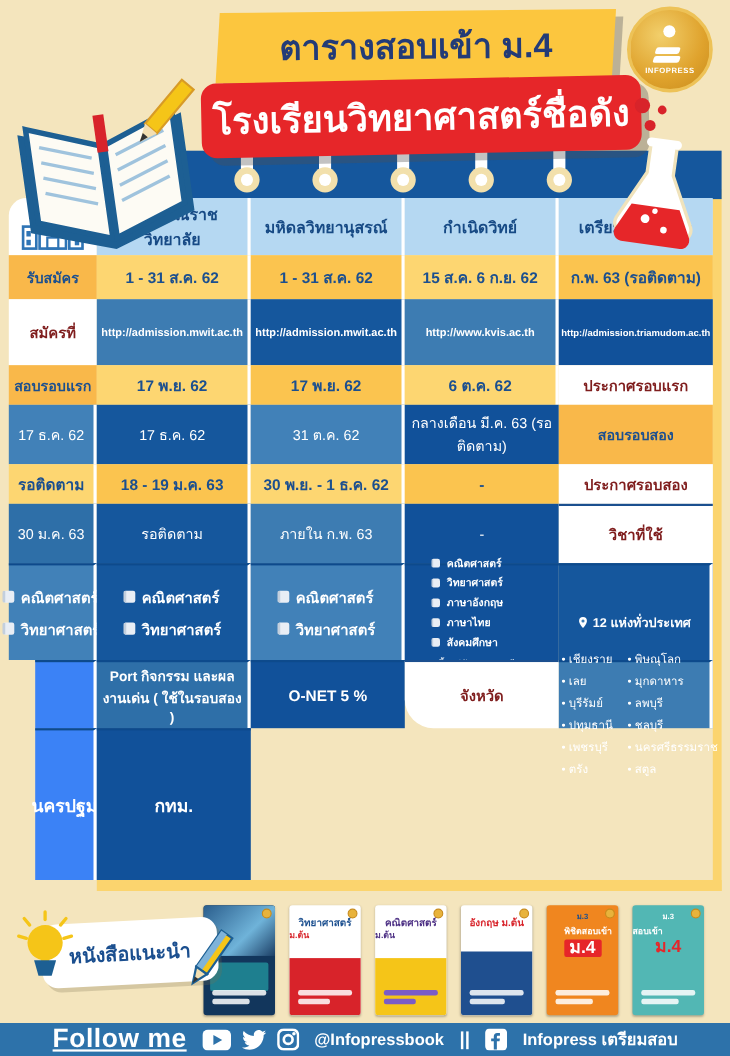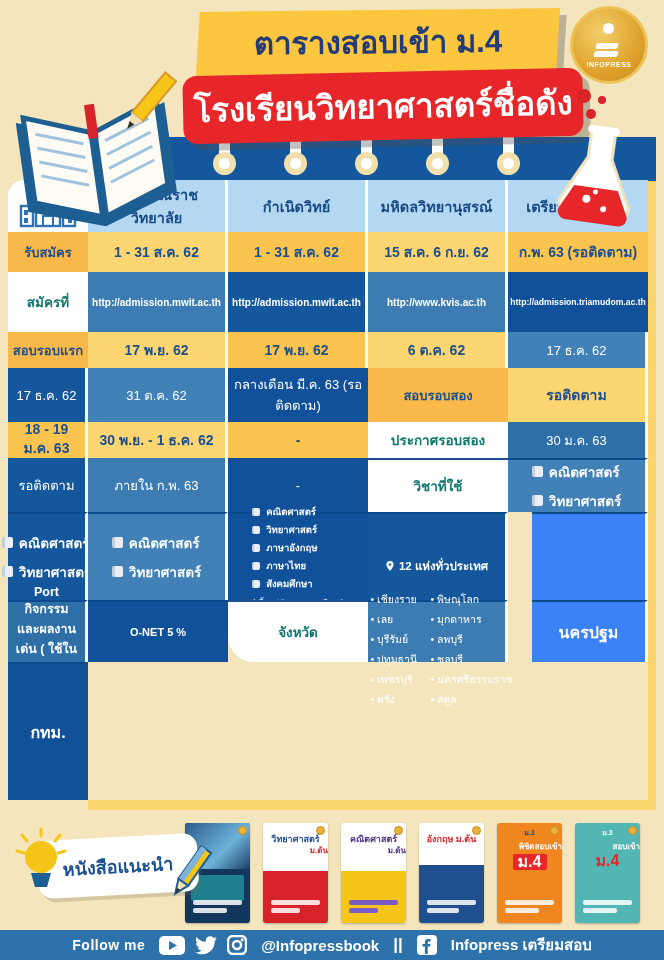--- a/index.html
+++ b/index.html
@@ -54,21 +54,21 @@
   .yellow-right{ position:absolute; left:648px; top:172px; width:8px; height:638px; background:#fbd46e; }
   .yellow-bottom{ position:absolute; left:88px; top:800px; width:568px; height:10px; background:#fbd46e; }
   .table-grid{
     position:absolute; left:8px; top:180px; width:640px; z-index:3;
     display:grid; grid-template-columns:80px 140px 140px 140px 140px;
     grid-template-rows:52px 40px 60px 36px 54px 36px 54px 88px 62px 138px;
   }
   .cell{ display:flex; align-items:center; justify-content:center; text-align:center;
     font-size:13px; color:#fff; padding:2px 4px; position:relative; }
   .cell.sep{ border-right:3px solid #ffffff; }
-  .lab{ background:#ffffff; color:#0f766e; font-weight:bold; font-size:13.5px; }
+  .lab{ background:#ffffff; color:#7f1d1d; font-weight:bold; font-size:13.5px; }
   .lab-first{ border-top-left-radius:16px; }
   .lab-last{ border-bottom-left-radius:26px; }
   .head{ background:#b5d8f2; color:#174a85; font-weight:bold; font-size:14.5px; }
   .y-lab{ background:#f9b84a; color:#1b4f8f; font-weight:bold; }
   .y1{ background:#fdd671; color:#1b4f8f; font-weight:bold; font-size:14px; }
   .y2{ background:#fbc44f; color:#1b4f8f; font-weight:bold; font-size:14px; }
   .b1{ background:#3d7cb2; } .b2{ background:#15579d; } .b3{ background:#4181b8; }
   .b4{ background:#11519a; } .b5{ background:#2e6fa8; } .b6{ background:#3b82f6;margin-left:24px; }
   .line-top{ border-top:2px solid #0d4a8c; }
   .lab-line{ border-top:2px solid #1b4f8f; }
@@ -99,39 +99,39 @@
   }
   .reco span{ font-size:18px; font-weight:bold; color:#1b4f8f; }
   .bulb{ position:absolute; left:14px; top:12px; width:54px; height:62px; z-index:3; }
   .pencil2{ position:absolute; left:168px; top:28px; width:46px; height:60px; z-index:3; }
   .covers{ position:absolute; left:185px; top:8px; display:flex; gap:13px; }
   .cover{ width:65px; height:100px; border-radius:3px; position:relative; overflow:hidden;
     box-shadow:0 1px 2px rgba(0,0,0,.25); background:#fff; }
   .cover .coin{ position:absolute; top:3px; right:3px; width:9px; height:9px; border-radius:50%;
     background:#e8b33c; border:1px solid #c78b1d; }
   .cover .t{ font-weight:bold; text-align:center; line-height:1.05; margin-top:12px; font-size:9px; }
-  .cover .t2{ font-weight:bold; text-align:right; font-size:8px; }
+  .cover .t2{ font-weight:bold; text-align:left; font-size:8px; }
   .cover .bars{ position:absolute; left:8px; right:8px; bottom:10px; display:flex; flex-direction:column; gap:3px; }
   .cover .bars i{ height:5px; border-radius:2px; background:rgba(255,255,255,.85); }
   .cv1{ background:#12365c; }
   .cv1 .photo{ position:absolute; top:0; left:0; right:0; height:46px;
     background:linear-gradient(135deg,#2a5d8c,#6fb3d9 60%,#1c3f66); }
   .cv1 .teal{ position:absolute; left:6px; right:6px; top:52px; height:26px; background:#1e7f8f; border-radius:2px; }
   .cv2 .red-low{ position:absolute; left:0; right:0; bottom:0; height:52px; background:#d8232a; }
   .cv3 .yel-low{ position:absolute; left:0; right:0; bottom:0; height:52px; background:#f5c518; }
   .cv4 .blu-low{ position:absolute; left:0; right:0; bottom:0; height:58px; background:#1f4f8f; }
   .cv5{ background:#f0861f; }
   .cv6{ background:#52b7b4; }
   .tag{ display:block; font-size:7px; font-weight:bold; text-align:center; margin-top:4px; }
   .big-m4{ display:block; text-align:center; font-size:16px; font-weight:bold; color:#e62629; line-height:1; }
   .cv5 .big-m4{ color:#fff; background:#e62629; width:34px; margin:1px auto 0; border-radius:2px; }
   
   .footer{ position:absolute; left:0; top:930px; width:664px; height:30px; background:#2d72aa;
     display:flex; align-items:center; justify-content:center; gap:14px; z-index:5; }
-  .footer .fm{ color:#fff; font-weight:bold; font-size:14px; letter-spacing:.5px; }
+  .footer .fm{ color:#fff; font-weight:bold; font-size:24px; letter-spacing:.5px;text-decoration:underline; }
   .footer svg{ display:block; }
   .footer .handle{ color:#fff; font-weight:bold; font-size:15px; }
   .footer .pipes{ color:#fff; font-weight:bold; font-size:17px; }
   .soc{ display:flex; align-items:center; gap:10px; }
 </style>
 </head>
 <body>
 
 <div class="banner-yellow">
   <span>ตารางสอบเข้า ม.4</span>
@@ -216,41 +216,42 @@
         <rect x="27" y="12" width="4" height="5"></rect>
         <rect x="5" y="26" width="4" height="5"></rect>
           <rect x="5" y="34" width="4" height="5"></rect>
         <rect x="49" y="26" width="4" height="5"></rect>
           <rect x="49" y="34" width="4" height="5"></rect>
         <rect x="24" y="32" width="10" height="10" fill="none" stroke="#2e74b5" stroke-width="2"></rect>
       </g>
     </svg>
   </div>
   <div class="cell head sep">จุฬาภรณราชวิทยาลัย</div>
+  <div class="cell head sep">มหิดลวิทยานุสรณ์</div>
   <div class="cell head sep">กำเนิดวิทย์</div>
-  <div class="cell head sep">มหิดลวิทยานุสรณ์</div>
   <div class="cell head">เตรียมอุดมศึกษา</div>
 
   <div class="cell y-lab">รับสมัคร</div>
   <div class="cell y1 sep">1 - 31 ส.ค. 62</div>
   <div class="cell y2 sep">1 - 31 ส.ค. 62</div>
   <div class="cell y1 sep">15 ส.ค. 6 ก.ย. 62</div>
   <div class="cell y2">ก.พ. 63 (รอติดตาม)</div>
 
   <div class="cell lab">สมัครที่</div>
   <div class="cell b1 sep url">http://admission.mwit.ac.th</div>
   <div class="cell b2 sep url">http://admission.mwit.ac.th</div>
   <div class="cell b1 sep url">http://www.kvis.ac.th</div>
   <div class="cell b4 url-sm">http://admission.triamudom.ac.th</div>
 
   <div class="cell y-lab">สอบรอบแรก</div>
   <div class="cell y1 sep">17 พ.ย. 62</div>
   <div class="cell y2 sep">17 พ.ย. 62</div>
   <div class="cell y1 sep">6 ต.ค. 62</div>
 
+  <div class="cell lab">ประกาศรอบแรก</div>
   <div class="cell b3 sep">17 ธ.ค. 62</div>
   <div class="cell b2 sep">17 ธ.ค. 62</div>
   <div class="cell b3 sep">31 ต.ค. 62</div>
   <div class="cell b4">กลางเดือน มี.ค. 63 (รอติดตาม)</div>
 
   <div class="cell y-lab">สอบรอบสอง</div>
   <div class="cell y1 sep">รอติดตาม</div>
   <div class="cell y2 sep">18 - 19 ม.ค. 63</div>
   <div class="cell y1 sep">30 พ.ย. - 1 ธ.ค. 62</div>
   <div class="cell y2">-</div>
@@ -320,21 +321,21 @@
           <i class="book-ic"></i>
           <span>สังคมศึกษา</span>
         </span>
       <span class="note">( ขึ้นอยู่กับแผนการเรียน )</span>
     </div>
   </div>
 
   <div class="cell b2 sep line-top"></div>
   <div class="cell b6 sep line-top"></div>
   <div class="cell b5 sep line-top" style="font-weight:bold; font-size:12.5px;">Port กิจกรรม และผลงานเด่น ( ใช้ในรอบสอง )</div>
-  <div class="cell b4 line-top" style="font-weight:bold; font-size:11px;">O-NET 5 %</div>
+  <div class="cell b4 line-top" style="font-weight:bold; font-size:14px;">O-NET 5 %</div>
 
   <div class="cell lab lab-last lab-line">จังหวัด</div>
   <div class="cell b1 sep line-top">
     <div class="prov-wrap">
       <div class="prov-head">
         <svg class="pin" viewBox="0 0 12 14">
           <path d="M6 0 a5 5 0 0 1 5 5 c0 3.5 -5 9 -5 9 s-5 -5.5 -5 -9 a5 5 0 0 1 5 -5 z" fill="#fff"></path>
           <circle cx="6" cy="5" r="2" fill="#3d7cb2"></circle>
         </svg>
         <span>12 แห่งทั่วประเทศ</span>
@@ -418,21 +419,21 @@
       <div class="t" style="color:#d8232a;">อังกฤษ ม.ต้น</div>
       <div class="blu-low"></div>
       <div class="bars">
           <i></i>
           <i style="width:65%"></i>
         </div>
       <span class="coin"></span>
     </div>
     <div class="cover cv5">
       <span class="tag" style="color:#1b4f8f;">ม.3</span>
-      <div class="t2" style="color:#fff; margin-top:2px;">พิชิตสอบเข้า</div>
+      <div class="t2" style="color:#fff; margin-top:2px;margin-left:16px;">พิชิตสอบเข้า</div>
       <span class="big-m4">ม.4</span>
       <div class="bars">
           <i></i>
           <i style="width:70%"></i>
         </div>
       <span class="coin"></span>
     </div>
     <div class="cover cv6">
       <span class="tag" style="color:#fff;">ม.3</span>
       <div class="t2" style="color:#fff; margin-top:2px;">สอบเข้า</div>

